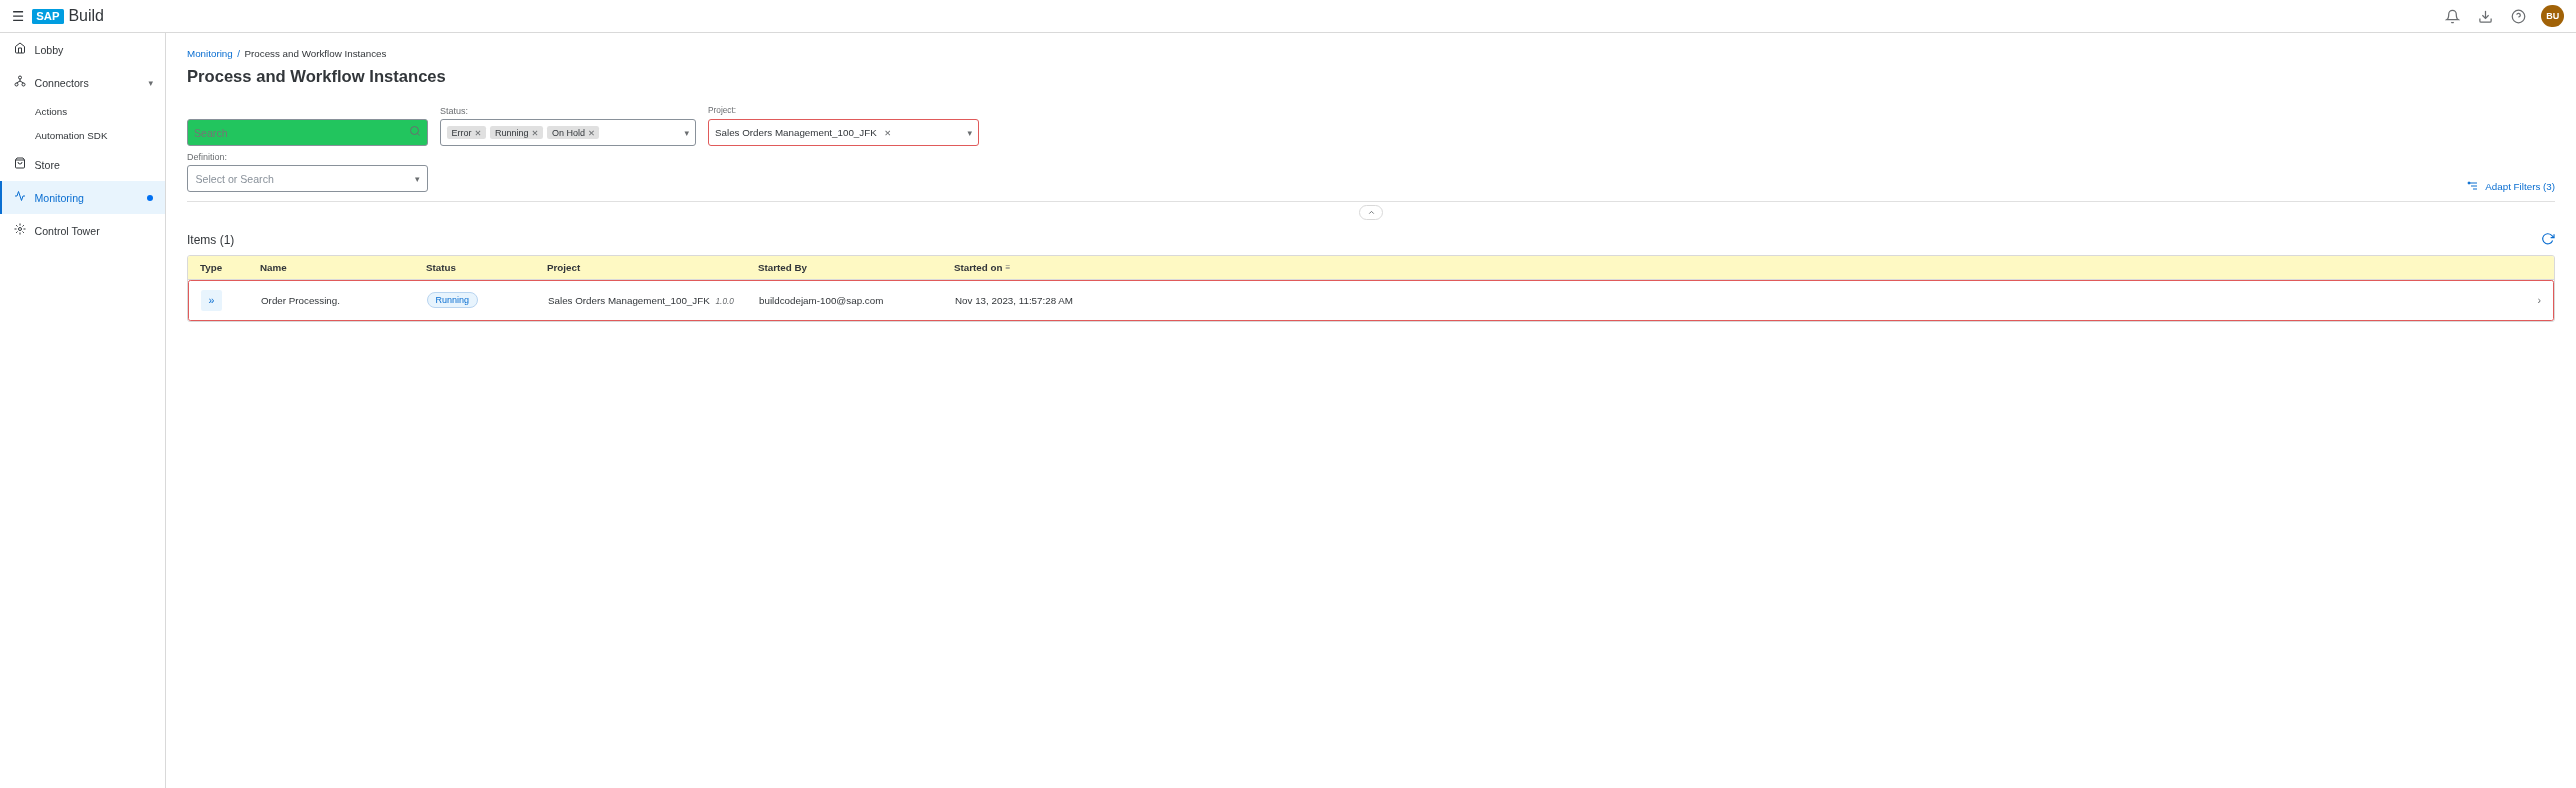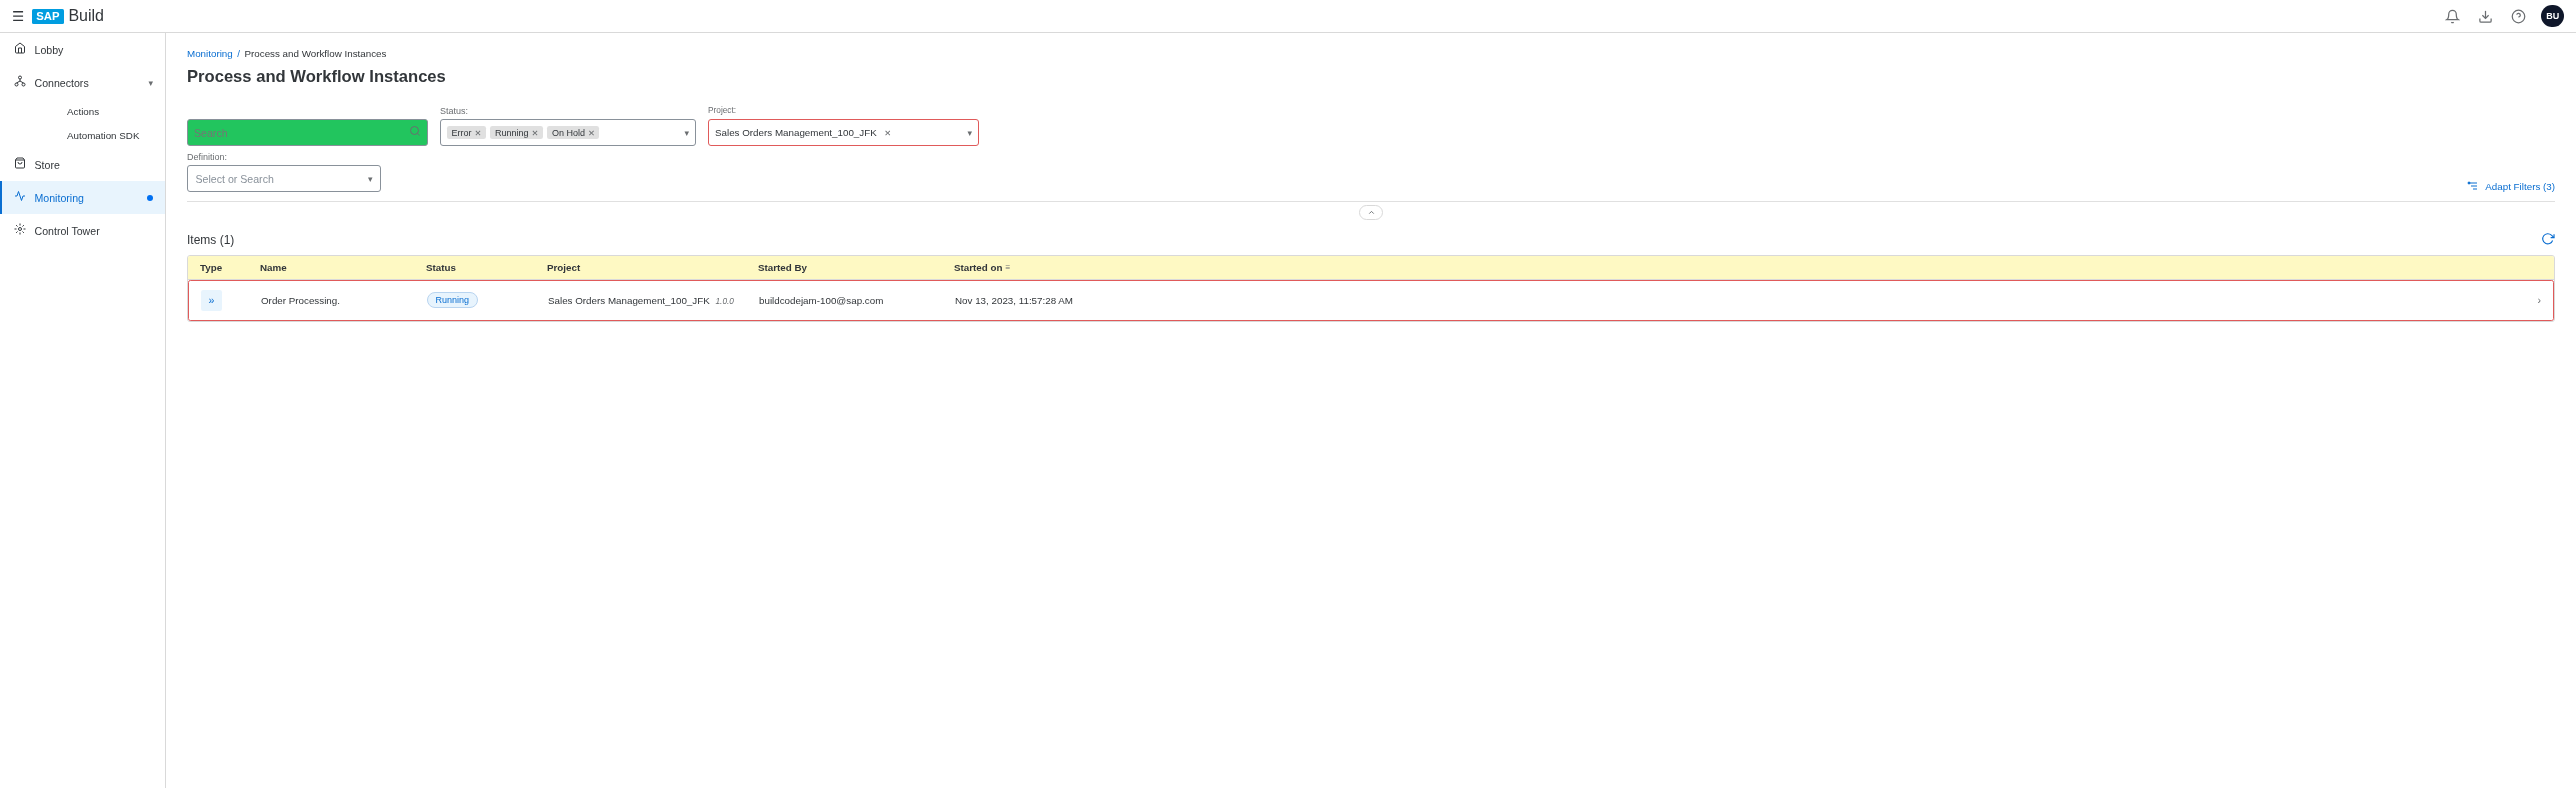--- a/index.html
+++ b/index.html
@@ -58,21 +58,21 @@
       align-items: center;
       justify-content: center;
       font-size: 13.6px;
       color: #6a6d70;
       cursor: pointer;
     }
     .user-avatar {
       width: 22.6px;
       height: 22.6px;
       border-radius: 50%;
-      background: #0f172a;
+      background: #a16207;
       display: flex;
       align-items: center;
       justify-content: center;
       font-size: 9px;
       font-weight: bold;
       color: #fff;
       cursor: pointer;
     }
 
     
@@ -126,21 +126,20 @@
       font-size: 9px;
       color: #6a6d70;
     }
     .sidebar-sub-item {
       display: flex;
       align-items: center;
       padding: 6.8px 12px 6.8px 35px;
       cursor: pointer;
       font-size: 9.8px;
       color: #32363a;
-      margin-left: 32px;
     }
     .monitoring-dot {
       width: 6px;
       height: 6px;
       border-radius: 50%;
       background: #0070f2;
       margin-left: 4.5px;
     }
 
     
@@ -271,21 +270,21 @@
       margin-top: 6px;
       margin-bottom: 9px;
     }
     .definition-select {
       display: flex;
       align-items: center;
       border: 0.8px solid #89919a;
       border-radius: 3px;
       background: #fff;
       padding: 0 7.5px;
-      width: 194px;
+      width: 241px;
       height: 27px;
       cursor: pointer;
       justify-content: space-between;
     }
     .definition-placeholder {
       color: #89919a;
       font-size: 10.6px;
     }
 
     .adapt-filters {

